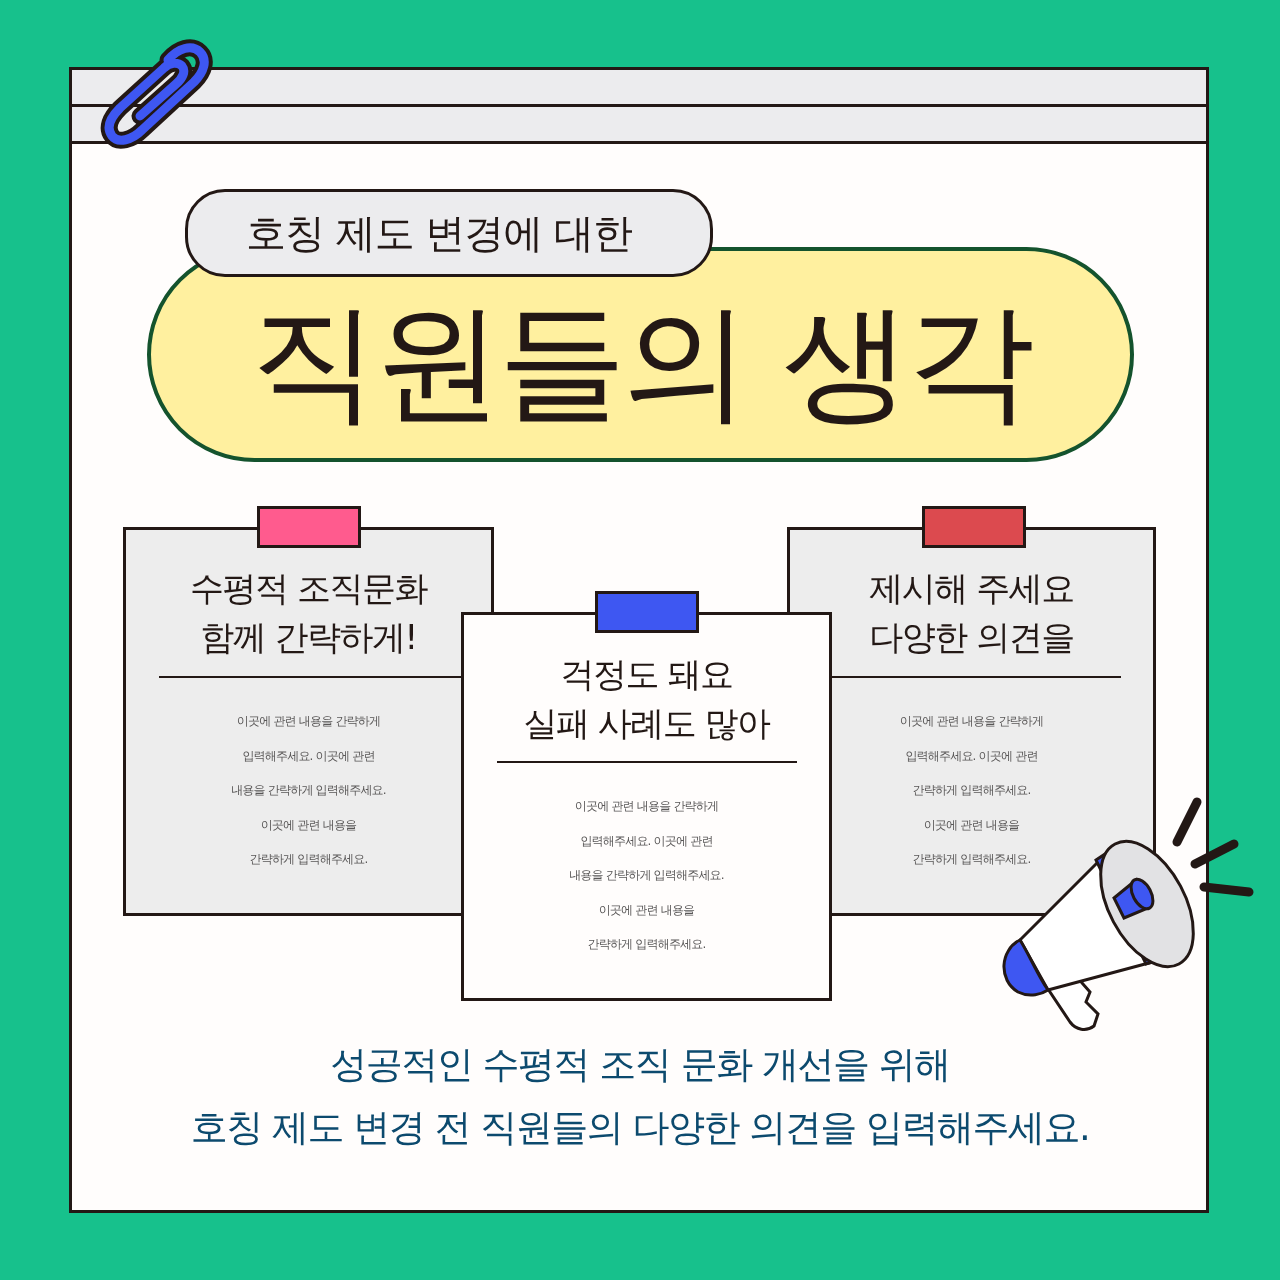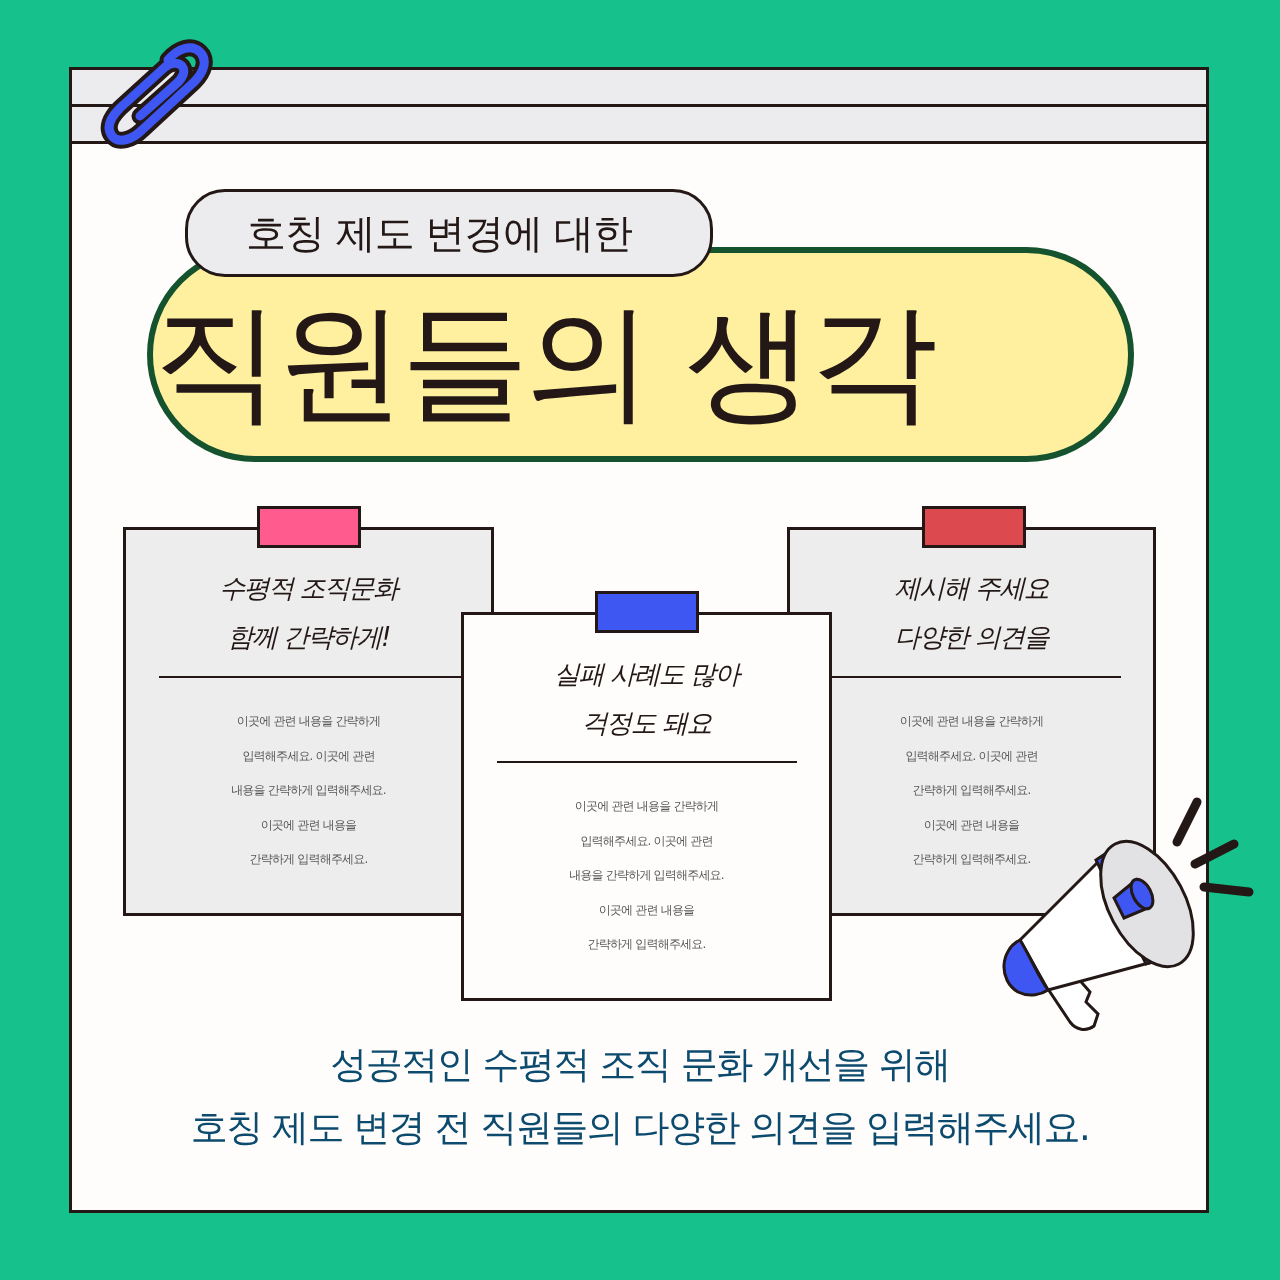--- a/index.html
+++ b/index.html
@@ -8,29 +8,29 @@
   .paper { position:absolute; left:69px; top:67px; width:1140px; height:1146px; background:#fffdfc;
            border:3px solid #231815; box-sizing:border-box; }
   .strip { position:absolute; left:0; right:0; height:34px; background:#ececee; border-bottom:3px solid #231815; box-sizing:content-box; }
   .strip1 { top:0; }
   .strip2 { top:37px; }
   .clip { position:absolute; left:100px; top:38px; width:120px; height:115px; }
 
   .sub-pill { position:absolute; left:185px; top:189px; width:528px; height:88px; border:3px solid #231815;
               border-radius:40px; background:#ececee; box-sizing:border-box; z-index:3;
               display:flex; align-items:center; justify-content:center; font-size:40px; letter-spacing:-1px; padding-right:20px; }
-  .main-pill { position:absolute; left:147px; top:247px; width:987px; height:215px; border:6px solid #14532d;
+  .main-pill { position:absolute; left:147px; top:247px; width:987px; height:215px; border:4px solid #14532d;
                border-radius:110px; background:#fff09f; box-sizing:border-box; z-index:2;
-               display:flex; align-items:center; font-size:128px; letter-spacing:-4px; padding-top:18px; }
+               display:flex; align-items:center; justify-content:center; font-size:128px; letter-spacing:-4px; padding-top:18px; }
 
   .card { position:absolute; border:3px solid #231815; box-sizing:border-box; }
   .card.gray { background:#ededed; }
   .card.white { background:#fffdfc; }
   .tab { position:absolute; top:-24px; width:104px; height:42px; border:3px solid #231815; box-sizing:border-box; left:50%; transform:translateX(-50%); }
-  .card-title { position:absolute; left:0; right:0; text-align:center; font-size:26px; line-height:49px; letter-spacing:-1.5px; color:#231815;font-style:italic; }
+  .card-title { position:absolute; left:0; right:0; text-align:center; font-size:34px; line-height:49px; letter-spacing:-1.5px; color:#231815; }
   .card-rule { position:absolute; height:2px; background:#231815; }
   .card-body { position:absolute; left:0; right:0; text-align:center; font-size:12px; line-height:34.5px; color:#595757; letter-spacing:-0.8px; }
 
   #card1 { left:123px; top:527px; width:371px; height:389px; z-index:4; }
   #card3 { left:787px; top:527px; width:369px; height:389px; z-index:4; }
   #card2 { left:461px; top:612px; width:371px; height:389px; z-index:5; }
 
   .megaphone { position:absolute; left:990px; top:790px; width:270px; height:250px; z-index:6; }
 
   .footer { position:absolute; left:0; right:0; text-align:center; font-size:37px; letter-spacing:-1.5px; color:#0c4a6e; }
@@ -83,22 +83,22 @@
     <div>입력해주세요. 이곳에 관련</div>
     <div>간략하게 입력해주세요.</div>
     <div>이곳에 관련 내용을</div>
     <div>간략하게 입력해주세요.</div>
   </div>
 </div>
 
 <div class="card white" id="card2">
   <div class="tab" style="background:#3e57f2"></div>
   <div class="card-title" style="top:35px;">
+    <div>걱정도 돼요</div>
     <div>실패 사례도 많아</div>
-    <div>걱정도 돼요</div>
   </div>
   <div class="card-rule" style="left:33px; right:32px; top:146px;"></div>
   <div class="card-body" style="top:174px;">
     <div>이곳에 관련 내용을 간략하게</div>
     <div>입력해주세요. 이곳에 관련</div>
     <div>내용을 간략하게 입력해주세요.</div>
     <div>이곳에 관련 내용을</div>
     <div>간략하게 입력해주세요.</div>
   </div>
 </div>

